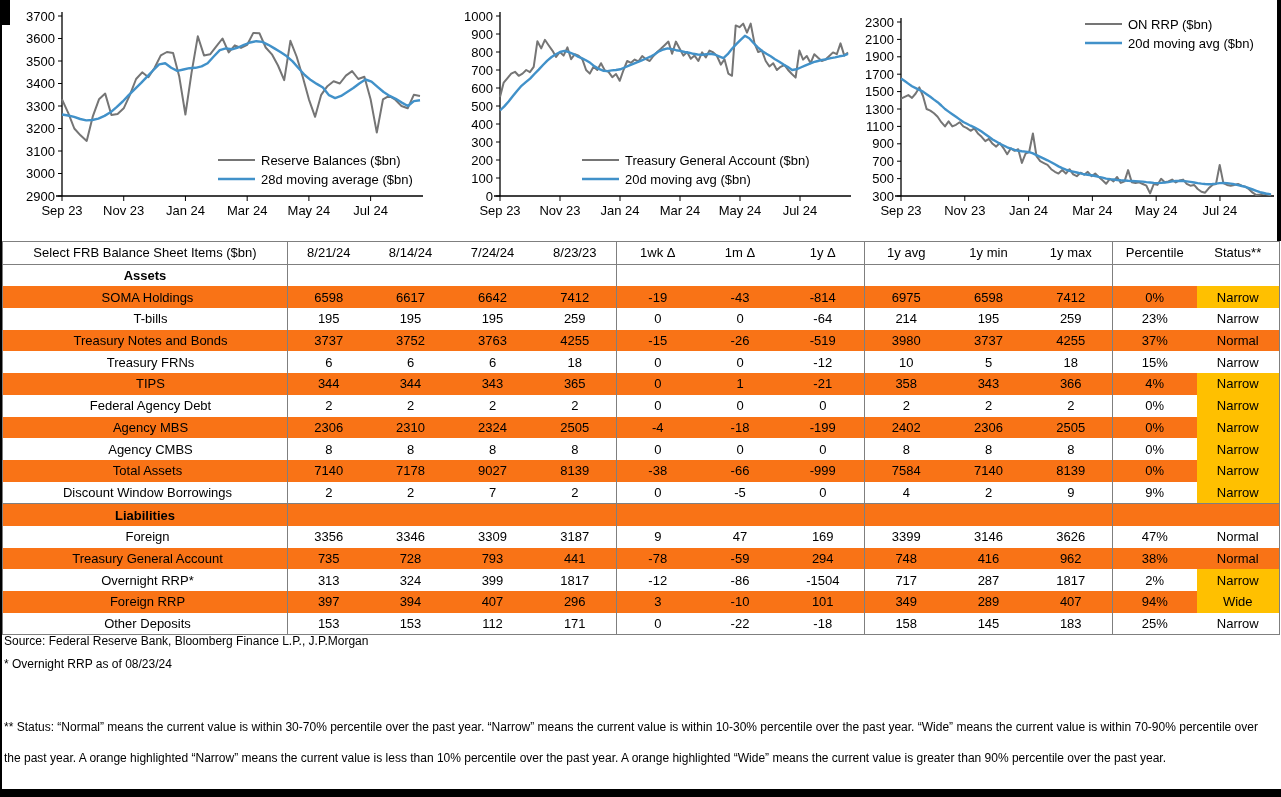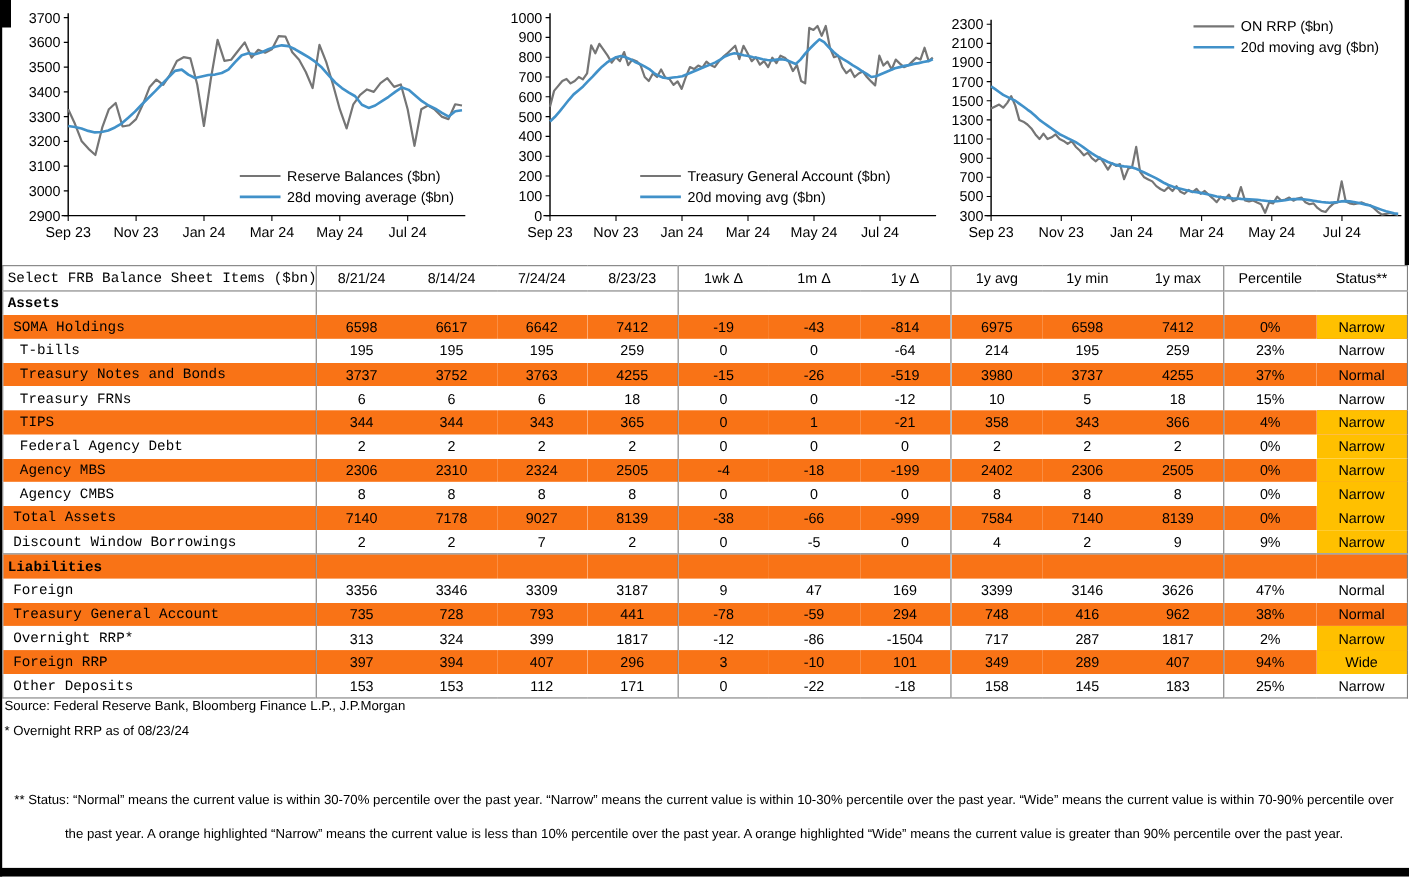--- a/index.html
+++ b/index.html
@@ -26,26 +26,26 @@
   }
   th,td{
     height:21.7px;padding:0 4px;text-align:center;font-weight:normal;
     overflow:hidden;white-space:nowrap;
   }
   thead tr{border-bottom:1.5px solid #7f7f7f;}
   .sep{border-right:1.5px solid #7f7f7f;}
   tr.blue{background:#f97316;}
   tr.topline{border-top:1.5px solid #7f7f7f;}
   td.hl{background:#FFC000;}
-  .lbl{text-align:left;padding-left:4px;font-family:Liberation Mono, monospace;}
+  .lbl{text-align:center;padding-left:4px;}
   td.i1{padding-left:9px;}
   td.i2{padding-left:15px;}
   tr.section td{font-weight:bold;}
 
-  .fnote{position:absolute;left:4px;font-size:12px;color:#000;text-align:center;}
+  .fnote{position:absolute;left:4px;font-size:12px;color:#000;}
   #fn-source{top:634px;}
   #fn-note1{top:657px;}
   #fn-note2{top:712px;width:1272px;line-height:31px;}
 </style>
 </head>
 <body>
 
 <div class="frame frame-left"></div>
 <div class="frame frame-corner"></div>
 <div class="frame frame-right"></div>

